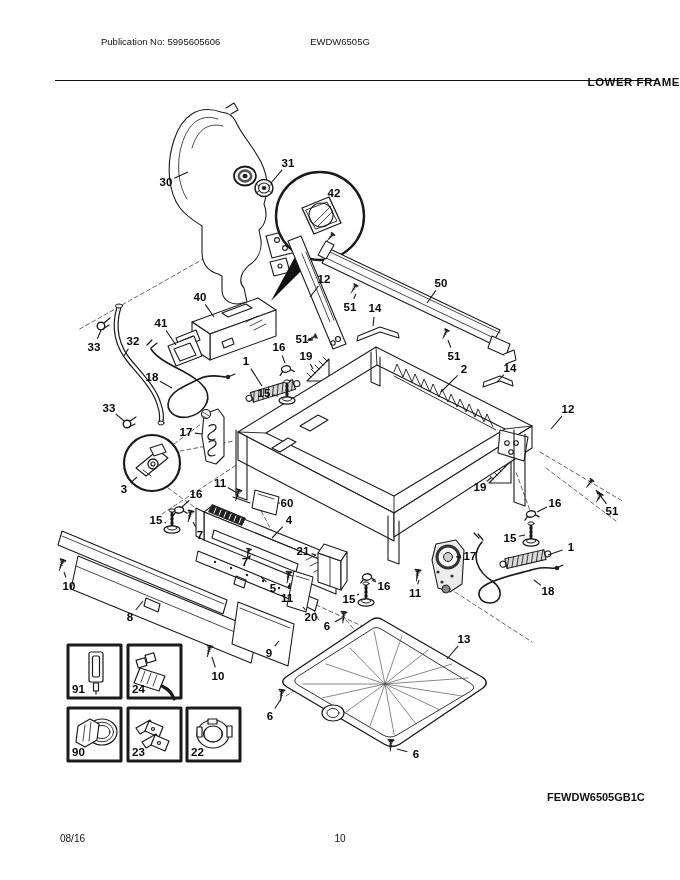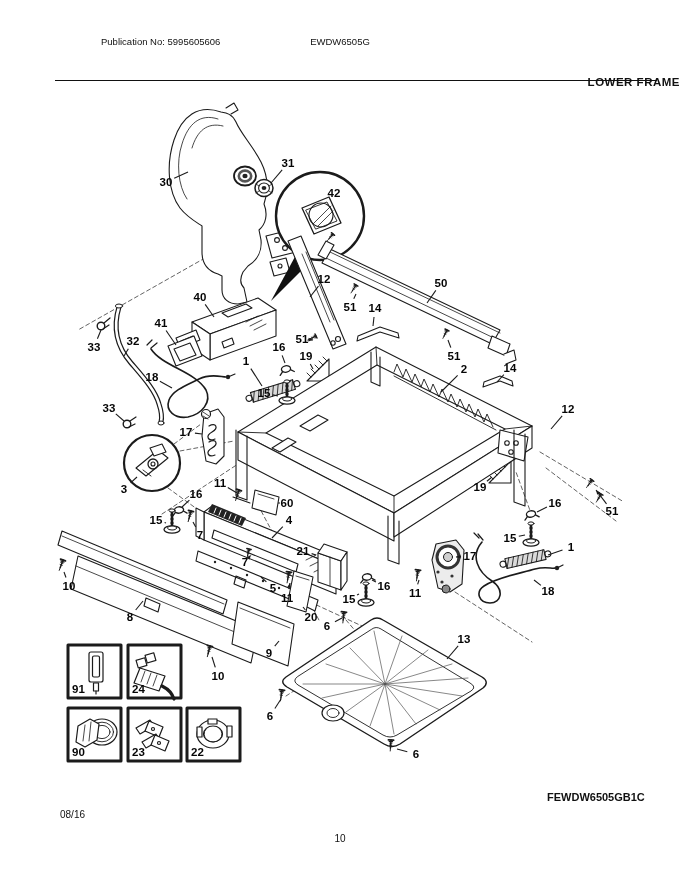--- a/index.html
+++ b/index.html
@@ -2,21 +2,21 @@
 <html><head>
 <meta charset="utf-8">
 <style>
   html,body{margin:0;padding:0;background:#fff;}
   #page{position:relative;width:680px;height:880px;background:#fff;overflow:hidden;
         font-family:"Liberation Sans",sans-serif;color:#111;}
   .hdr-pub{position:absolute;left:60px;top:36px;font-size:9.5px;padding-left:41px;}
   .hdr-model{position:absolute;left:0;top:36px;width:680px;text-align:center;font-size:9.5px;}
   .hdr-title{position:absolute;left:0;top:76px;width:680px;text-align:right;font-size:11.5px;font-weight:bold;letter-spacing:.5px;}
   .hrule{position:absolute;left:55px;top:80px;width:602px;height:0;border-top:1.6px solid #111;}
-  .ftr-date{position:absolute;left:60px;top:809px;font-size:10px;}
+  .ftr-date{position:absolute;left:60px;top:833px;font-size:10px;}
   .ftr-page{position:absolute;left:0;top:833px;width:680px;text-align:center;font-size:10px;}
   .variant{position:absolute;left:547px;top:745px;font-size:11px;font-weight:bold;margin-top:46px;}
   svg{position:absolute;left:0;top:0;}
   svg text.callout{font-family:"Liberation Sans",sans-serif;font-weight:bold;font-size:11.5px;fill:#050505;}
   svg text.legnum{font-family:"Liberation Sans",sans-serif;font-weight:bold;font-size:11.5px;fill:#050505;}
 </style>
 </head>
 <body>
 
 <div id="page">

